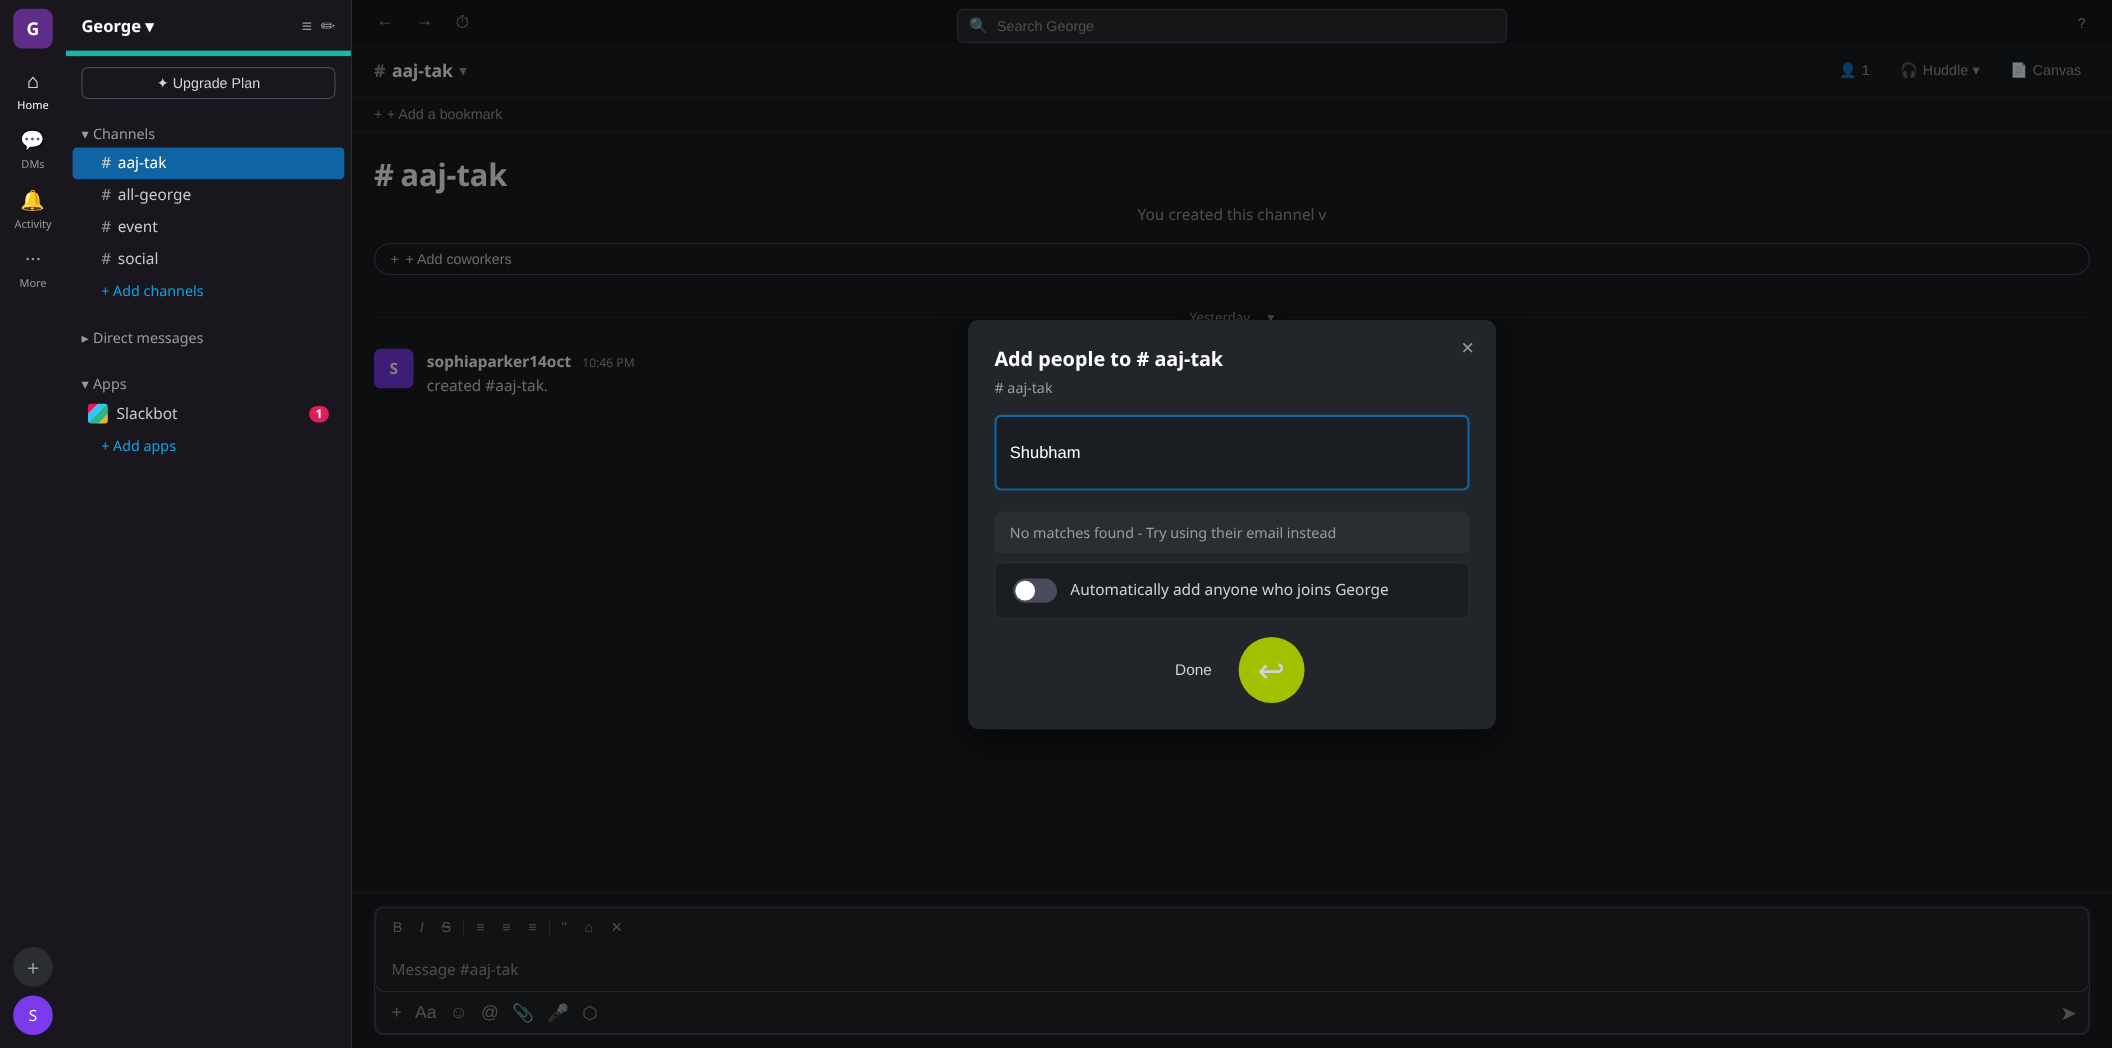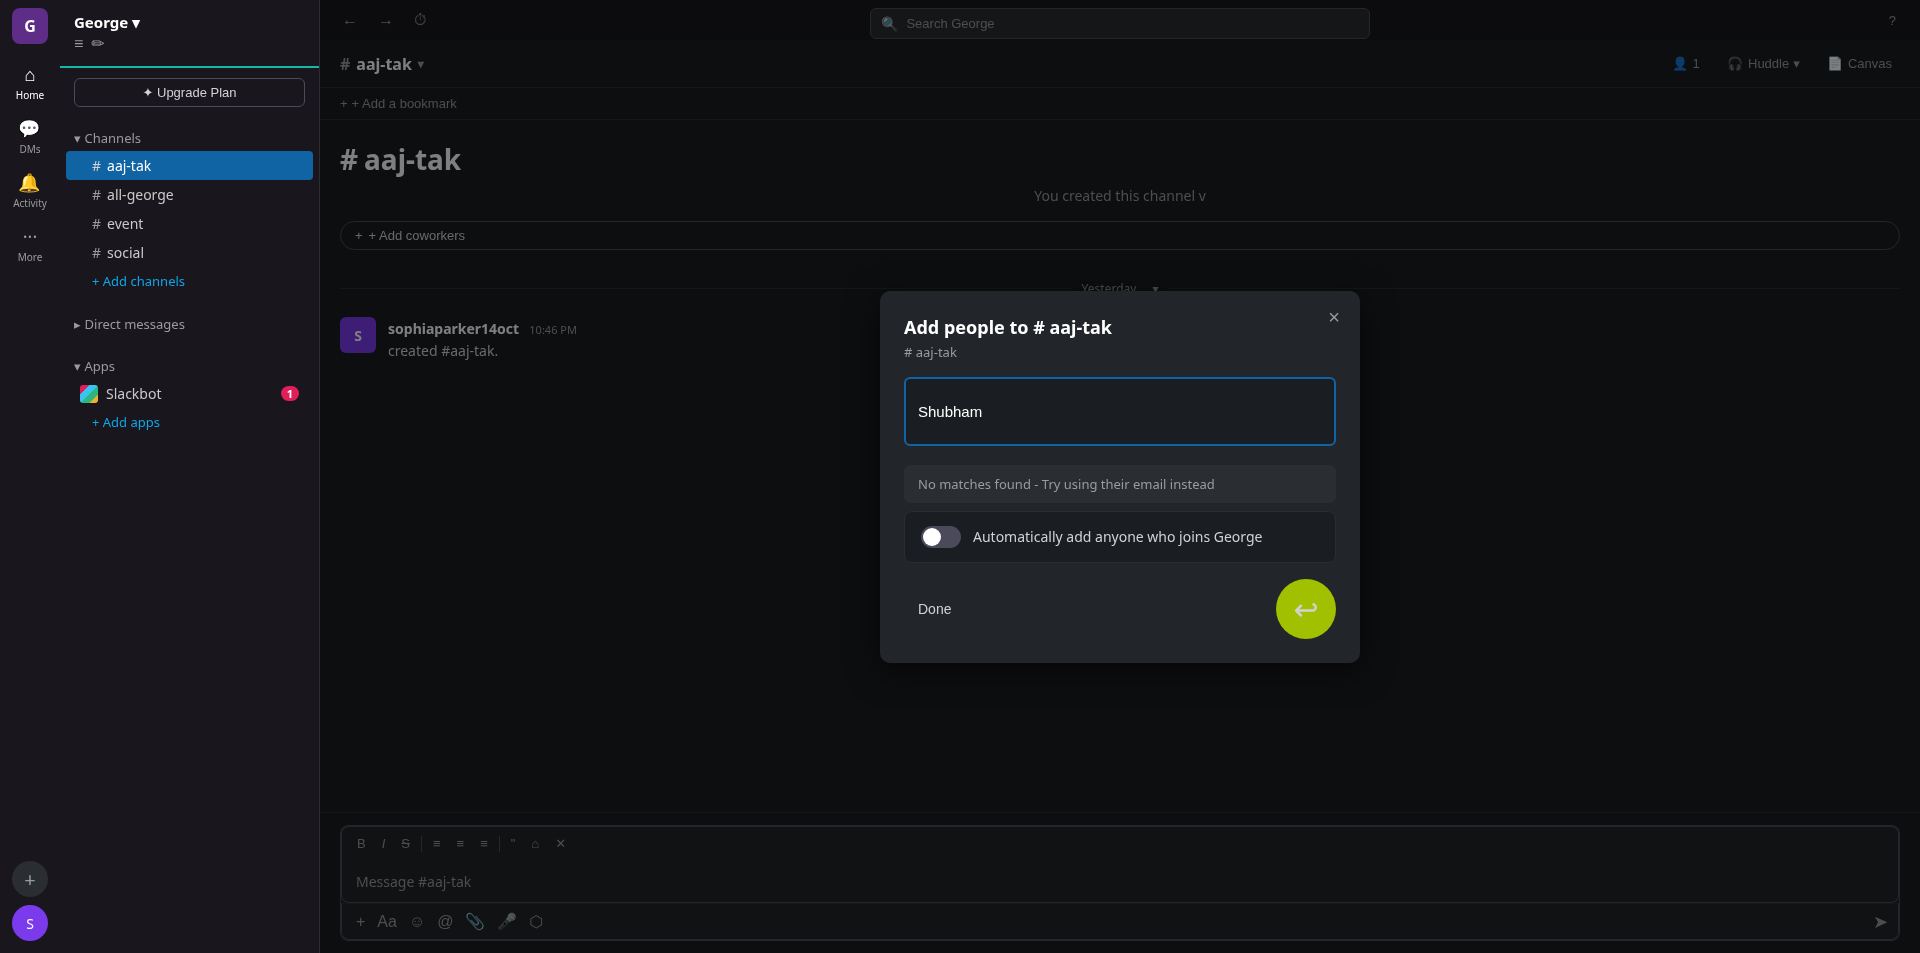--- a/index.html
+++ b/index.html
@@ -99,25 +99,24 @@
     .sidebar {
       width: 260px;
       background: #19171d;
       display: flex;
       flex-direction: column;
       flex-shrink: 0;
       border-right: 1px solid #2a2d31;
     }
     .sidebar-header {
       display: flex;
-      align-items: flex-start;
+      align-items: flex-end;
       justify-content: space-between;
       padding: 12px 14px;
-      border-bottom: 2px solid #14b8a6;
-      flex-direction: column;
+      border-bottom: 5px solid #14b8a6;
     }
     .workspace-name {
       color: #fff;
       font-size: 15px;
       font-weight: 700;
       cursor: pointer;
       display: flex;
       align-items: center;
       gap: 4px;
     }
@@ -196,21 +195,20 @@
       font-size: 14px;
       color: #c9c9c9;
       cursor: pointer;
       gap: 8px;
       border-radius: 4px;
       margin: 0 6px;
       justify-content: space-between;
     }
     .slackbot-left {
       display: flex;
-      align-items: center;
       gap: 8px;
     }
     .slackbot-icon {
       width: 18px;
       height: 18px;
       background: linear-gradient(135deg, #e01e5a 25%, #36c5f0 25%, #36c5f0 50%, #2eb67d 50%, #2eb67d 75%, #ecb22e 75%);
       border-radius: 3px;
     }
     .badge {
       background: #e01e5a;
@@ -615,21 +613,21 @@
       top: 2px;
       left: 2px;
       transition: left 0.2s;
     }
     .toggle-label {
       font-size: 14px;
       color: #d1d2d3;
     }
     .modal-footer {
       display: flex;
-      justify-content: space-between;
+      justify-content: center;
       align-items: center;
       gap: 10px;
     }
     .done-btn {
       background: transparent;
       border: none;
       color: #d1d2d3;
       font-size: 14px;
       cursor: pointer;
       padding: 6px 14px;

